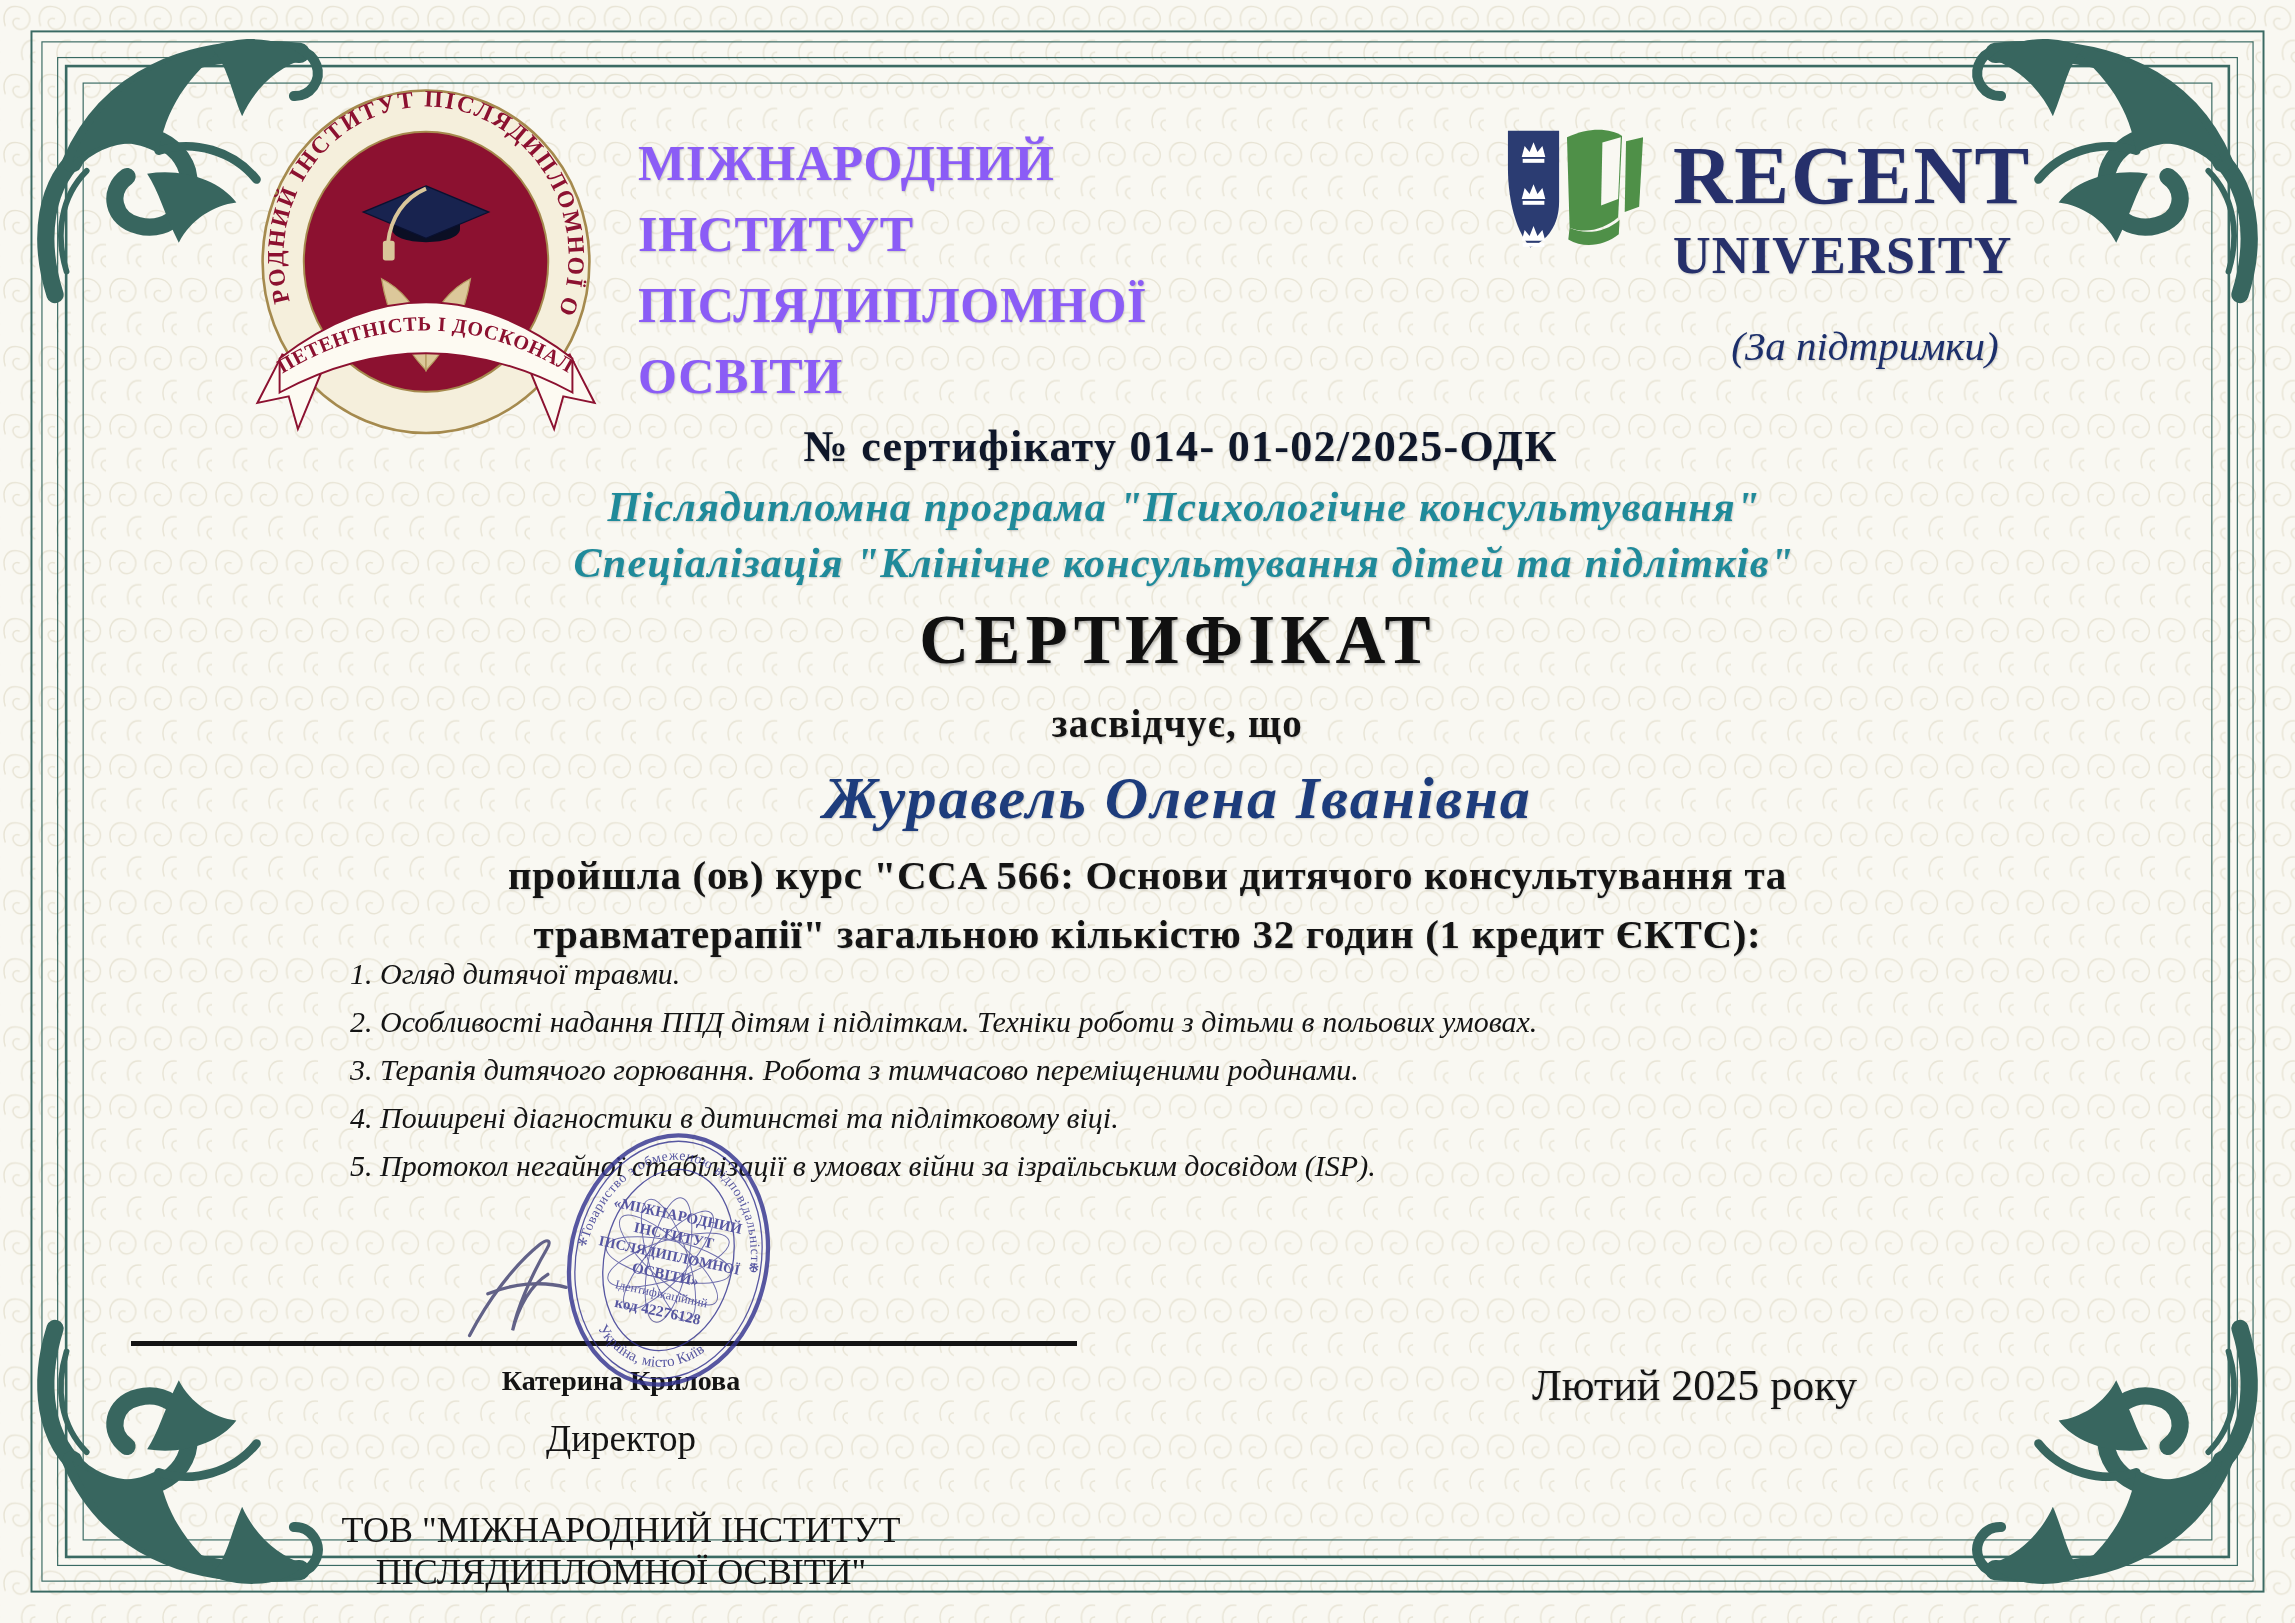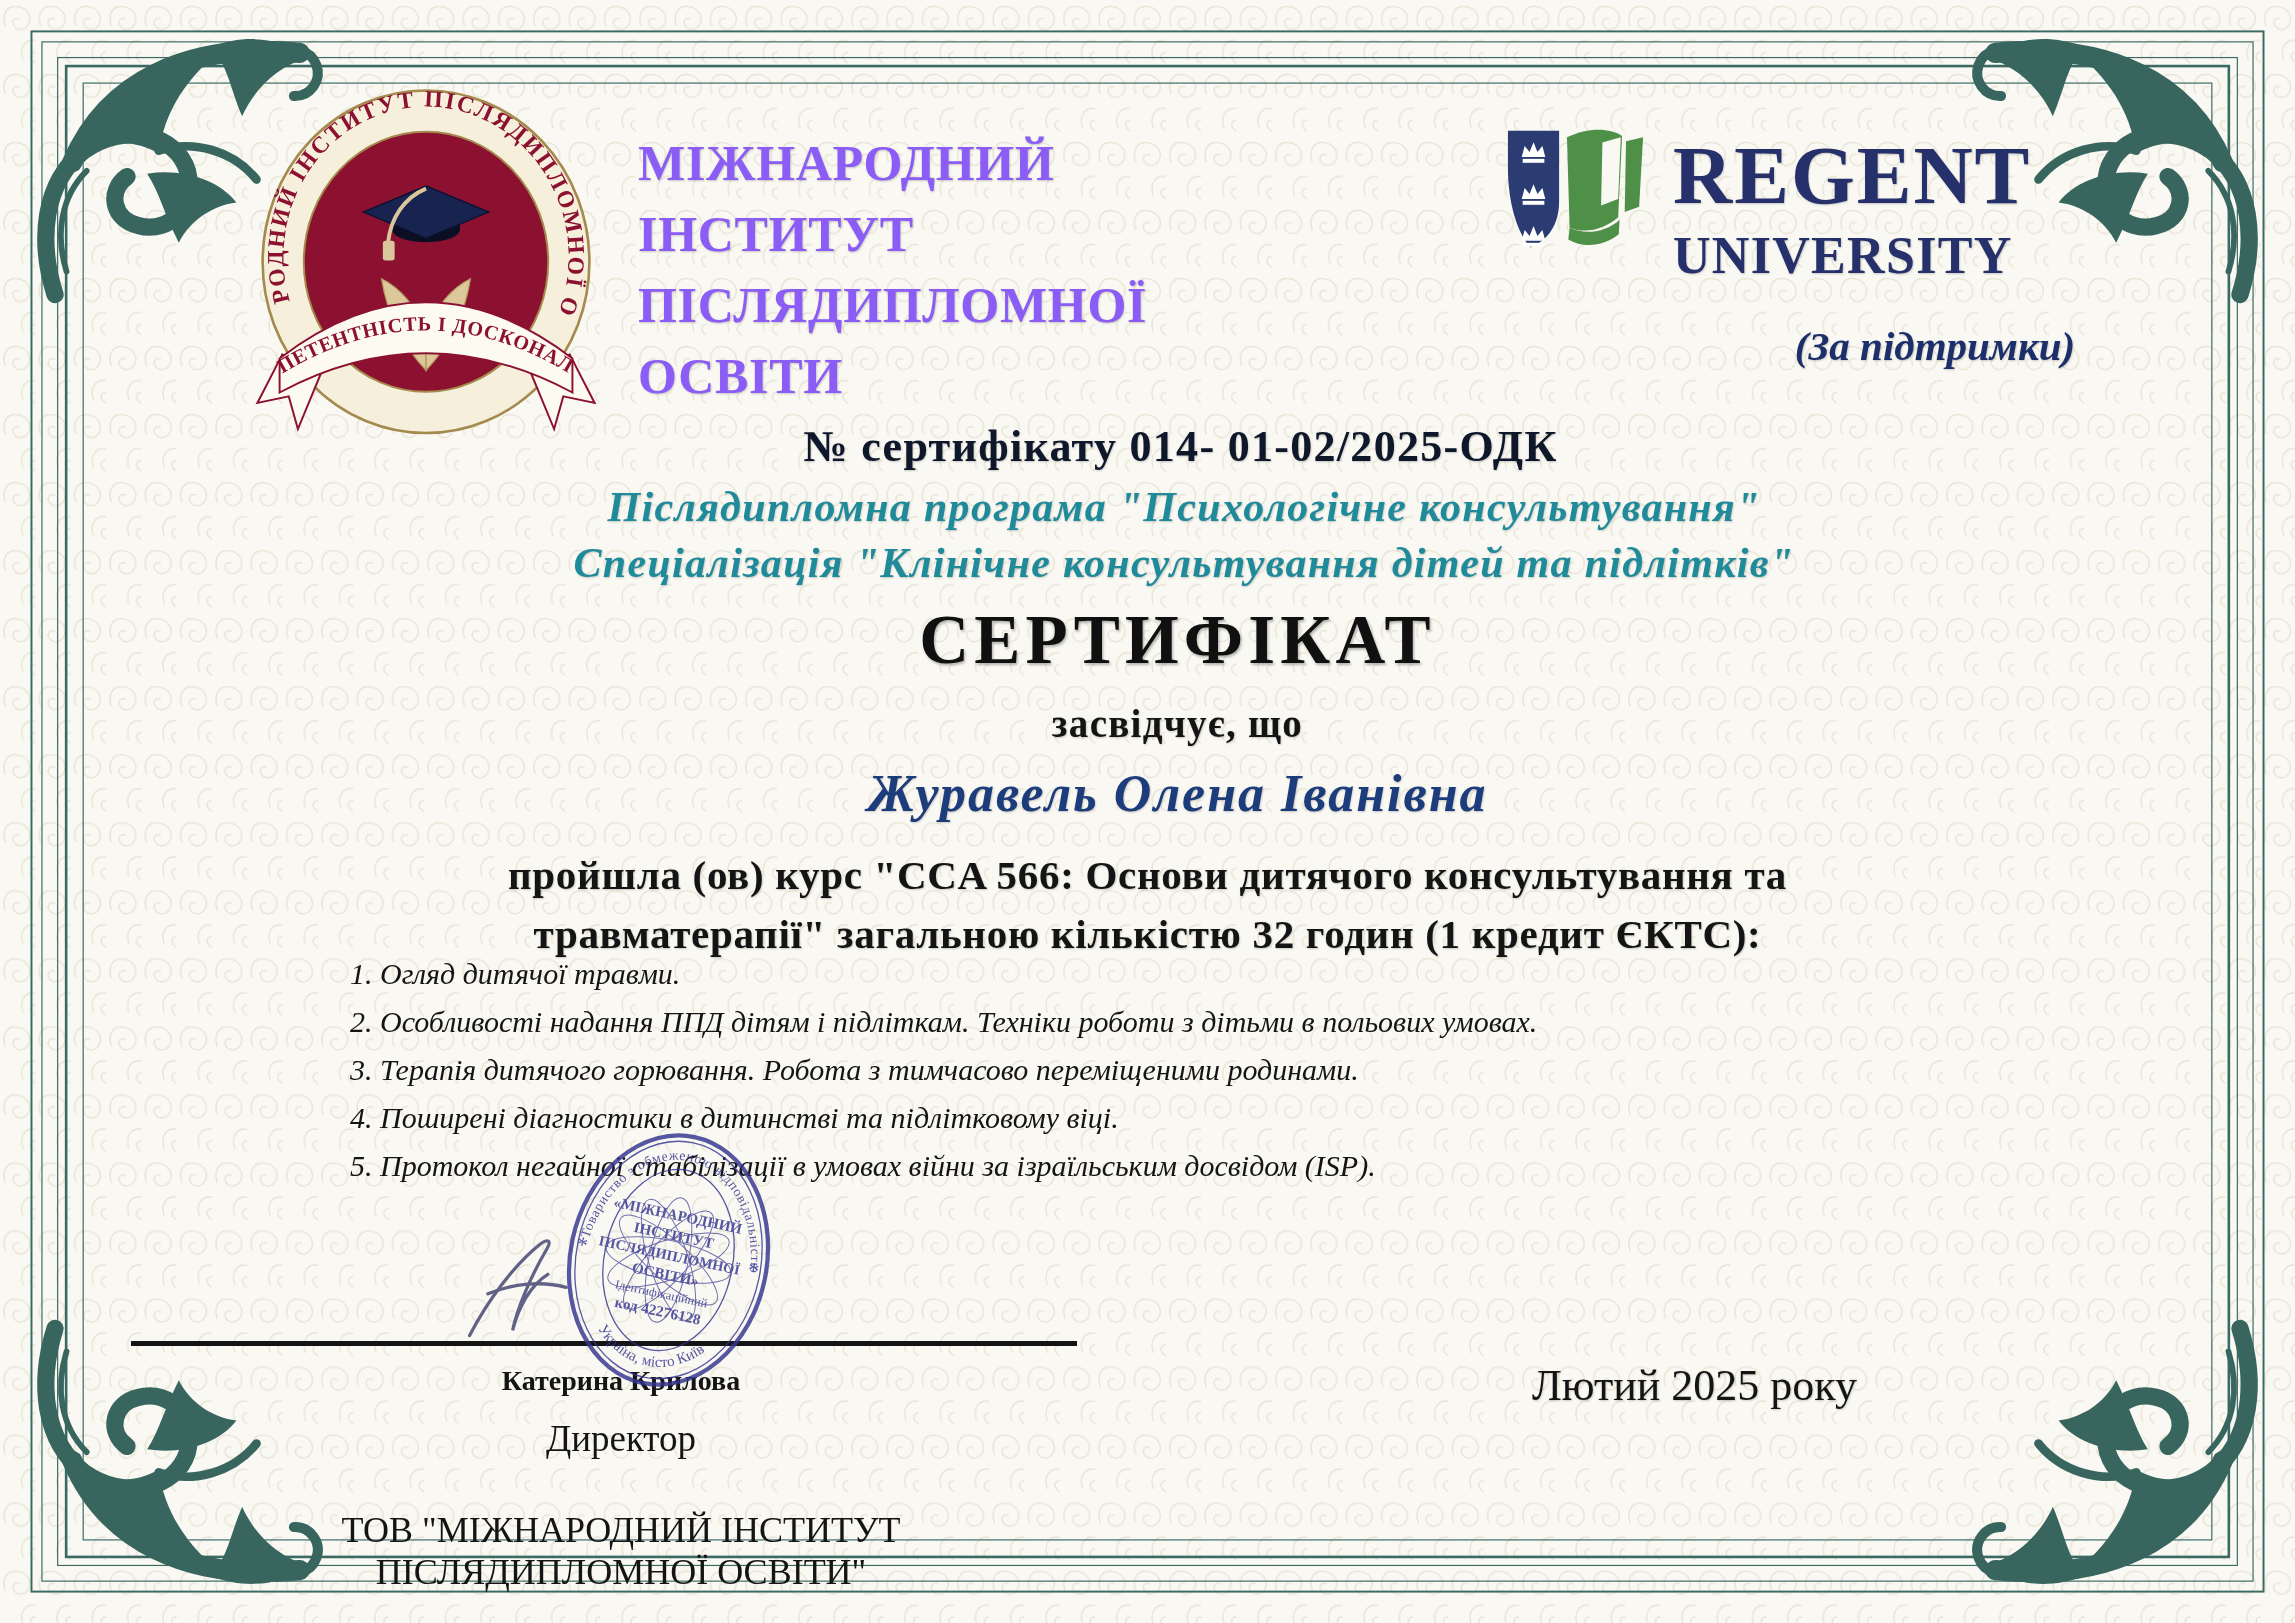--- a/index.html
+++ b/index.html
@@ -100,32 +100,32 @@
     <use href="#crown" transform="translate(27,20) scale(1.5)"></use>
     <use href="#crown" transform="translate(27,84) scale(1.5)"></use>
     <use href="#crown" transform="translate(27,148) scale(1.5)"></use>
     <path d="M96,14 C130,-2 162,0 180,12 L174,136 C154,154 124,162 100,152 Z" fill="#4f9048"></path>
     <path d="M150,22 L178,14 L174,108 L148,118 Z" fill="#f9f8f2"></path>
     <path d="M186,20 L212,14 L206,120 L184,128 Z" fill="#4f9048"></path>
     <path d="M100,152 C124,164 156,158 176,140 L175,162 C152,180 122,184 98,170 Z" fill="#4f9048"></path>
   </svg>
   <div class="abs shadow2" style="left:1673px;top:135px;font-size:82px;font-weight:bold;letter-spacing:2px;color:#26306b;line-height:1">REGENT</div>
   <div class="abs shadow2" style="left:1673px;top:230px;font-size:52px;font-weight:bold;letter-spacing:1.3px;color:#26306b;line-height:1">UNIVERSITY</div>
-  <div class="abs ctr shadow2" style="left:1719px;top:322px;width:432px;font-size:41px;font-weight:bold;font-style:italic;color:#1c2f6b">(За підтримки)</div>
+  <div class="abs ctr shadow2" style="left:1649px;top:322px;width:432px;font-size:41px;font-weight:normal;font-style:italic;color:#1c2f6b">(За підтримки)</div>
 
   <div class="abs ctr shadow2" style="left:559px;top:421px;width:1243px;font-size:44px;font-weight:bold;letter-spacing:1.3px;color:#0f172a">№ сертифікату  014- 01-02/2025-ОДК</div>
 
   <div class="abs ctr teal shadow2" style="left:366px;top:483px;width:1636px;font-size:42px;font-weight:bold;font-style:italic;letter-spacing:1.3px">Післядипломна програма "Психологічне консультування"</div>
   <div class="abs ctr teal shadow2" style="left:366px;top:539px;width:1636px;font-size:42px;font-weight:bold;font-style:italic;letter-spacing:1.3px">Спеціалізація "Клінічне консультування дітей та підлітків"</div>
 
   <div class="abs ctr shadow1" style="left:654px;top:601px;width:1047px;font-size:69px;font-weight:bold;letter-spacing:5.2px;color:#101010">СЕРТИФІКАТ</div>
 
   <div class="abs ctr shadow2" style="left:654px;top:701px;width:1047px;font-size:39px;font-weight:bold;letter-spacing:1.3px">засвідчує, що</div>
 
-  <div class="abs ctr shadow2" style="left:523px;top:764px;width:1309px;font-size:52px;font-weight:bold;font-style:italic;letter-spacing:2px;color:#1d3c7c">Журавель Олена Іванівна</div>
+  <div class="abs ctr shadow2" style="left:523px;top:764px;width:1309px;font-size:60px;font-weight:bold;font-style:italic;letter-spacing:2px;color:#1d3c7c">Журавель Олена Іванівна</div>
 
   <div class="abs ctr shadow2" style="left:297px;top:851px;width:1701px;font-size:41px;font-weight:bold;letter-spacing:0.7px">пройшла (ов) курс "CCA 566: Основи дитячого консультування та</div>
   <div class="abs ctr shadow2" style="left:297px;top:910px;width:1701px;font-size:41px;font-weight:bold;letter-spacing:0.7px">травматерапії" загальною кількістю 32 годин (1 кредит ЄКТС):</div>
 
   <div class="abs" style="left:350px;top:950px">
     <div class="topic">1. Огляд дитячої травми.</div>
     <div class="topic">2. Особливості надання ППД дітям і підліткам. Техніки роботи з дітьми в польових умовах.</div>
     <div class="topic">3. Терапія дитячого горювання. Робота з тимчасово переміщеними родинами.</div>
     <div class="topic">4. Поширені діагностики в дитинстві та підлітковому віці.</div>
     <div class="topic">5. Протокол  негайної стабілізації в умовах війни за ізраїльським досвідом (ISP).</div>

